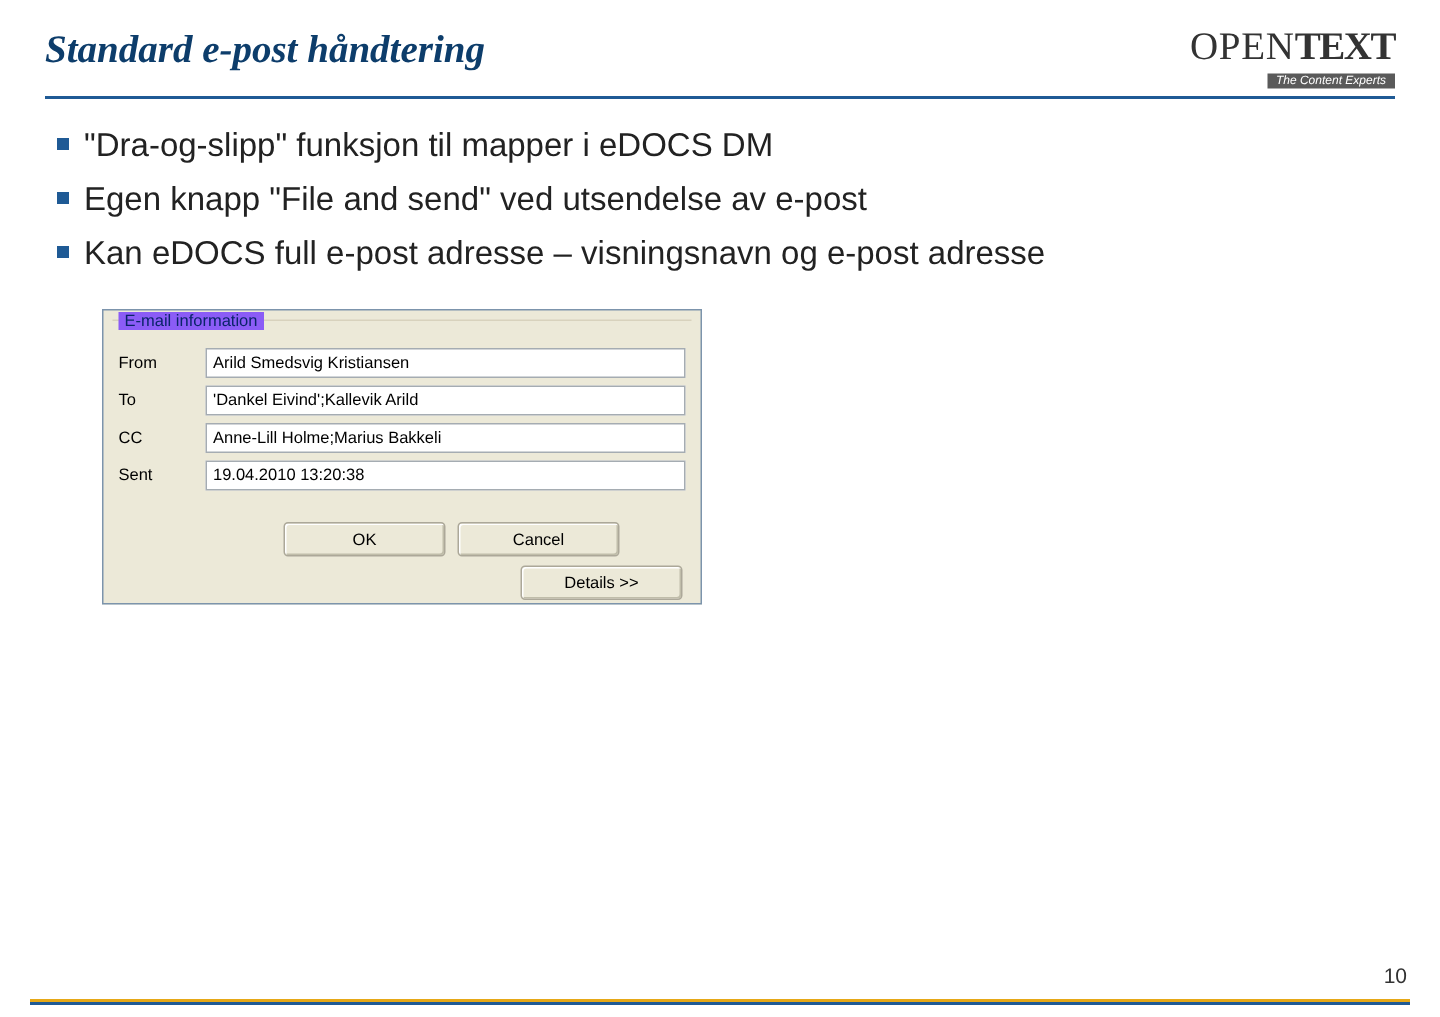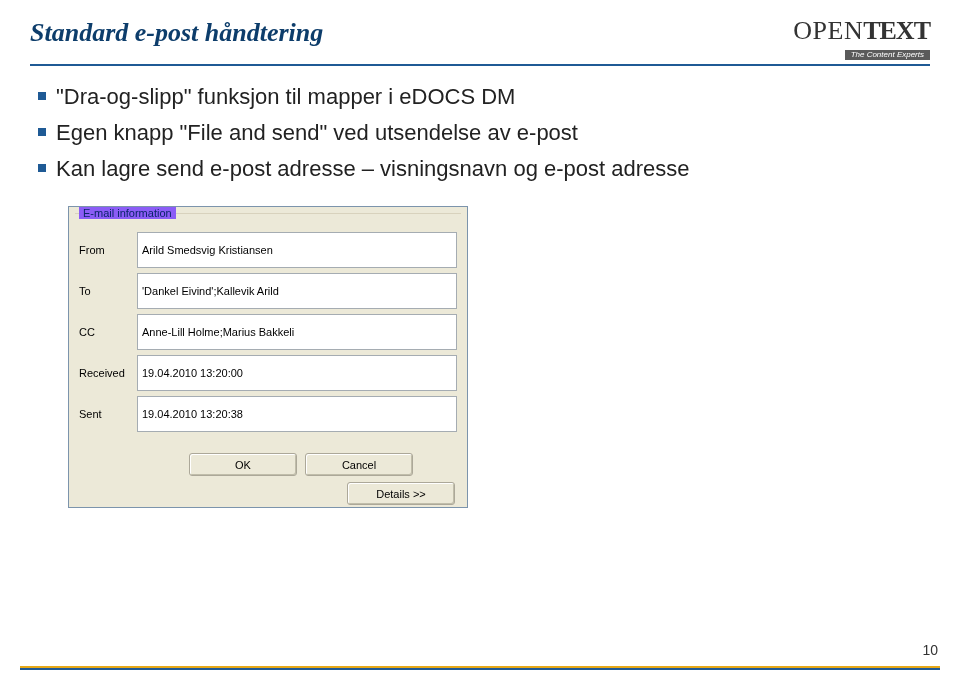--- a/index.html
+++ b/index.html
@@ -108,21 +108,21 @@
     }
     .form-label {
       width: 58px;
       font-size: 11px;
       color: #000;
     }
     .form-input {
       flex: 1;
       background: #ffffff;
       border: 1px solid #a5acb2;
-      height: 36px;
+      height: 20px;
       font-size: 11px;
       font-family: Tahoma, Arial, sans-serif;
       padding: 0 4px;
     }
     .button-row {
       display: flex;
       justify-content: flex-start;
       gap: 8px;
       padding: 6px 10px;
     }
@@ -167,45 +167,41 @@
     </div>
     <div class="logo-tag">The Content Experts</div>
   </div>
 </div>
 <div class="rule"></div>
 
 <div class="content">
   <ul class="bullets">
     <li>"Dra-og-slipp" funksjon til mapper i eDOCS DM</li>
     <li>Egen knapp "File and send" ved utsendelse av e-post</li>
-    <li>Kan lagre send e-post adresse – visningsnavn og e-post adresse</li>
+    <li>Kan eDOCS full e-post adresse – visningsnavn og e-post adresse</li>
   </ul>
 
   <div class="dialog">
     <div class="fieldset-label">
       <span class="legend">E-mail information</span>
     </div>
     <div class="form-rows">
       <div class="form-row">
         <div class="form-label">From</div>
         <input class="form-input" type="text" value="Arild Smedsvig Kristiansen" style="">
       </div>
       <div class="form-row">
         <div class="form-label">To</div>
         <input class="form-input" type="text" value="'Dankel Eivind';Kallevik Arild" style="">
       </div>
       <div class="form-row">
         <div class="form-label">CC</div>
         <input class="form-input" type="text" value="Anne-Lill Holme;Marius Bakkeli" style="">
       </div>
       <div class="form-row">
-        <div class="form-label">Received</div>
-        <input class="form-input" type="text" value="19.04.2010 13:20:00" style="">
-      </div>
-      <div class="form-row">
         <div class="form-label">Sent</div>
         <input class="form-input" type="text" value="19.04.2010 13:20:38" style="">
       </div>
     </div>
     <div class="button-row first">
       <button class="dlg-button">OK</button>
       <button class="dlg-button">Cancel</button>
     </div>
     <div class="button-row second">
       <button class="dlg-button">Details &gt;&gt;</button>

